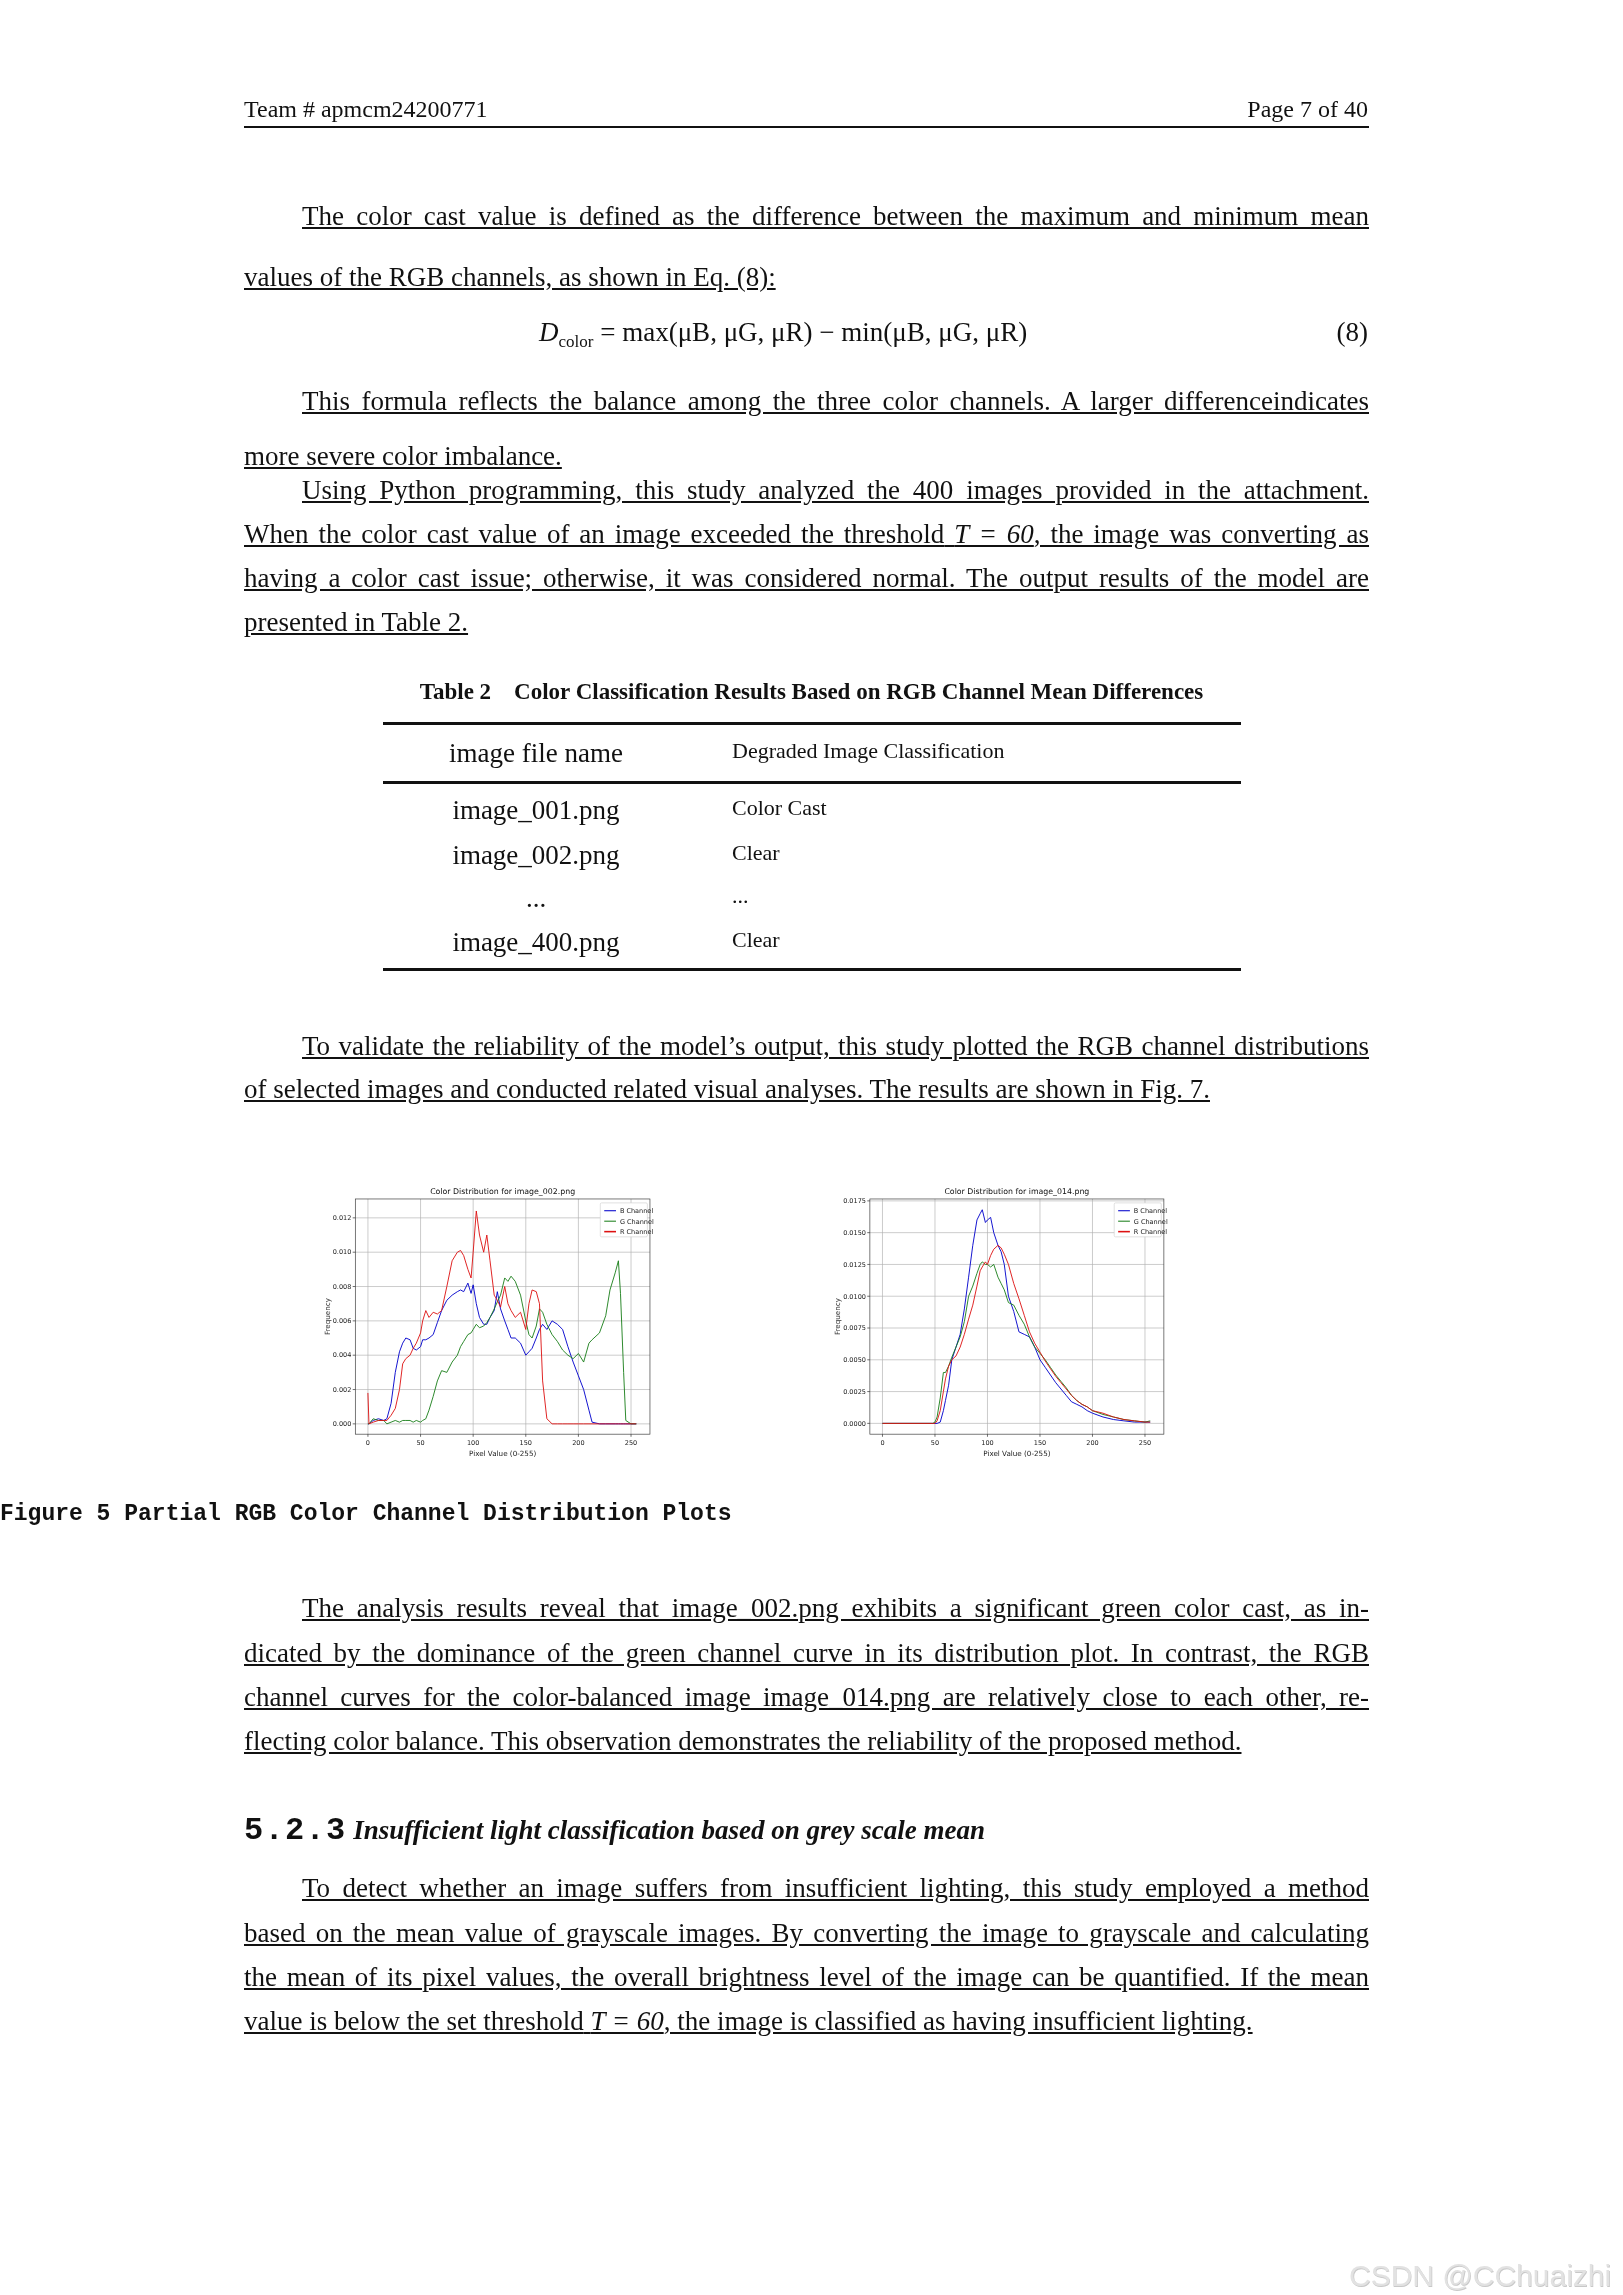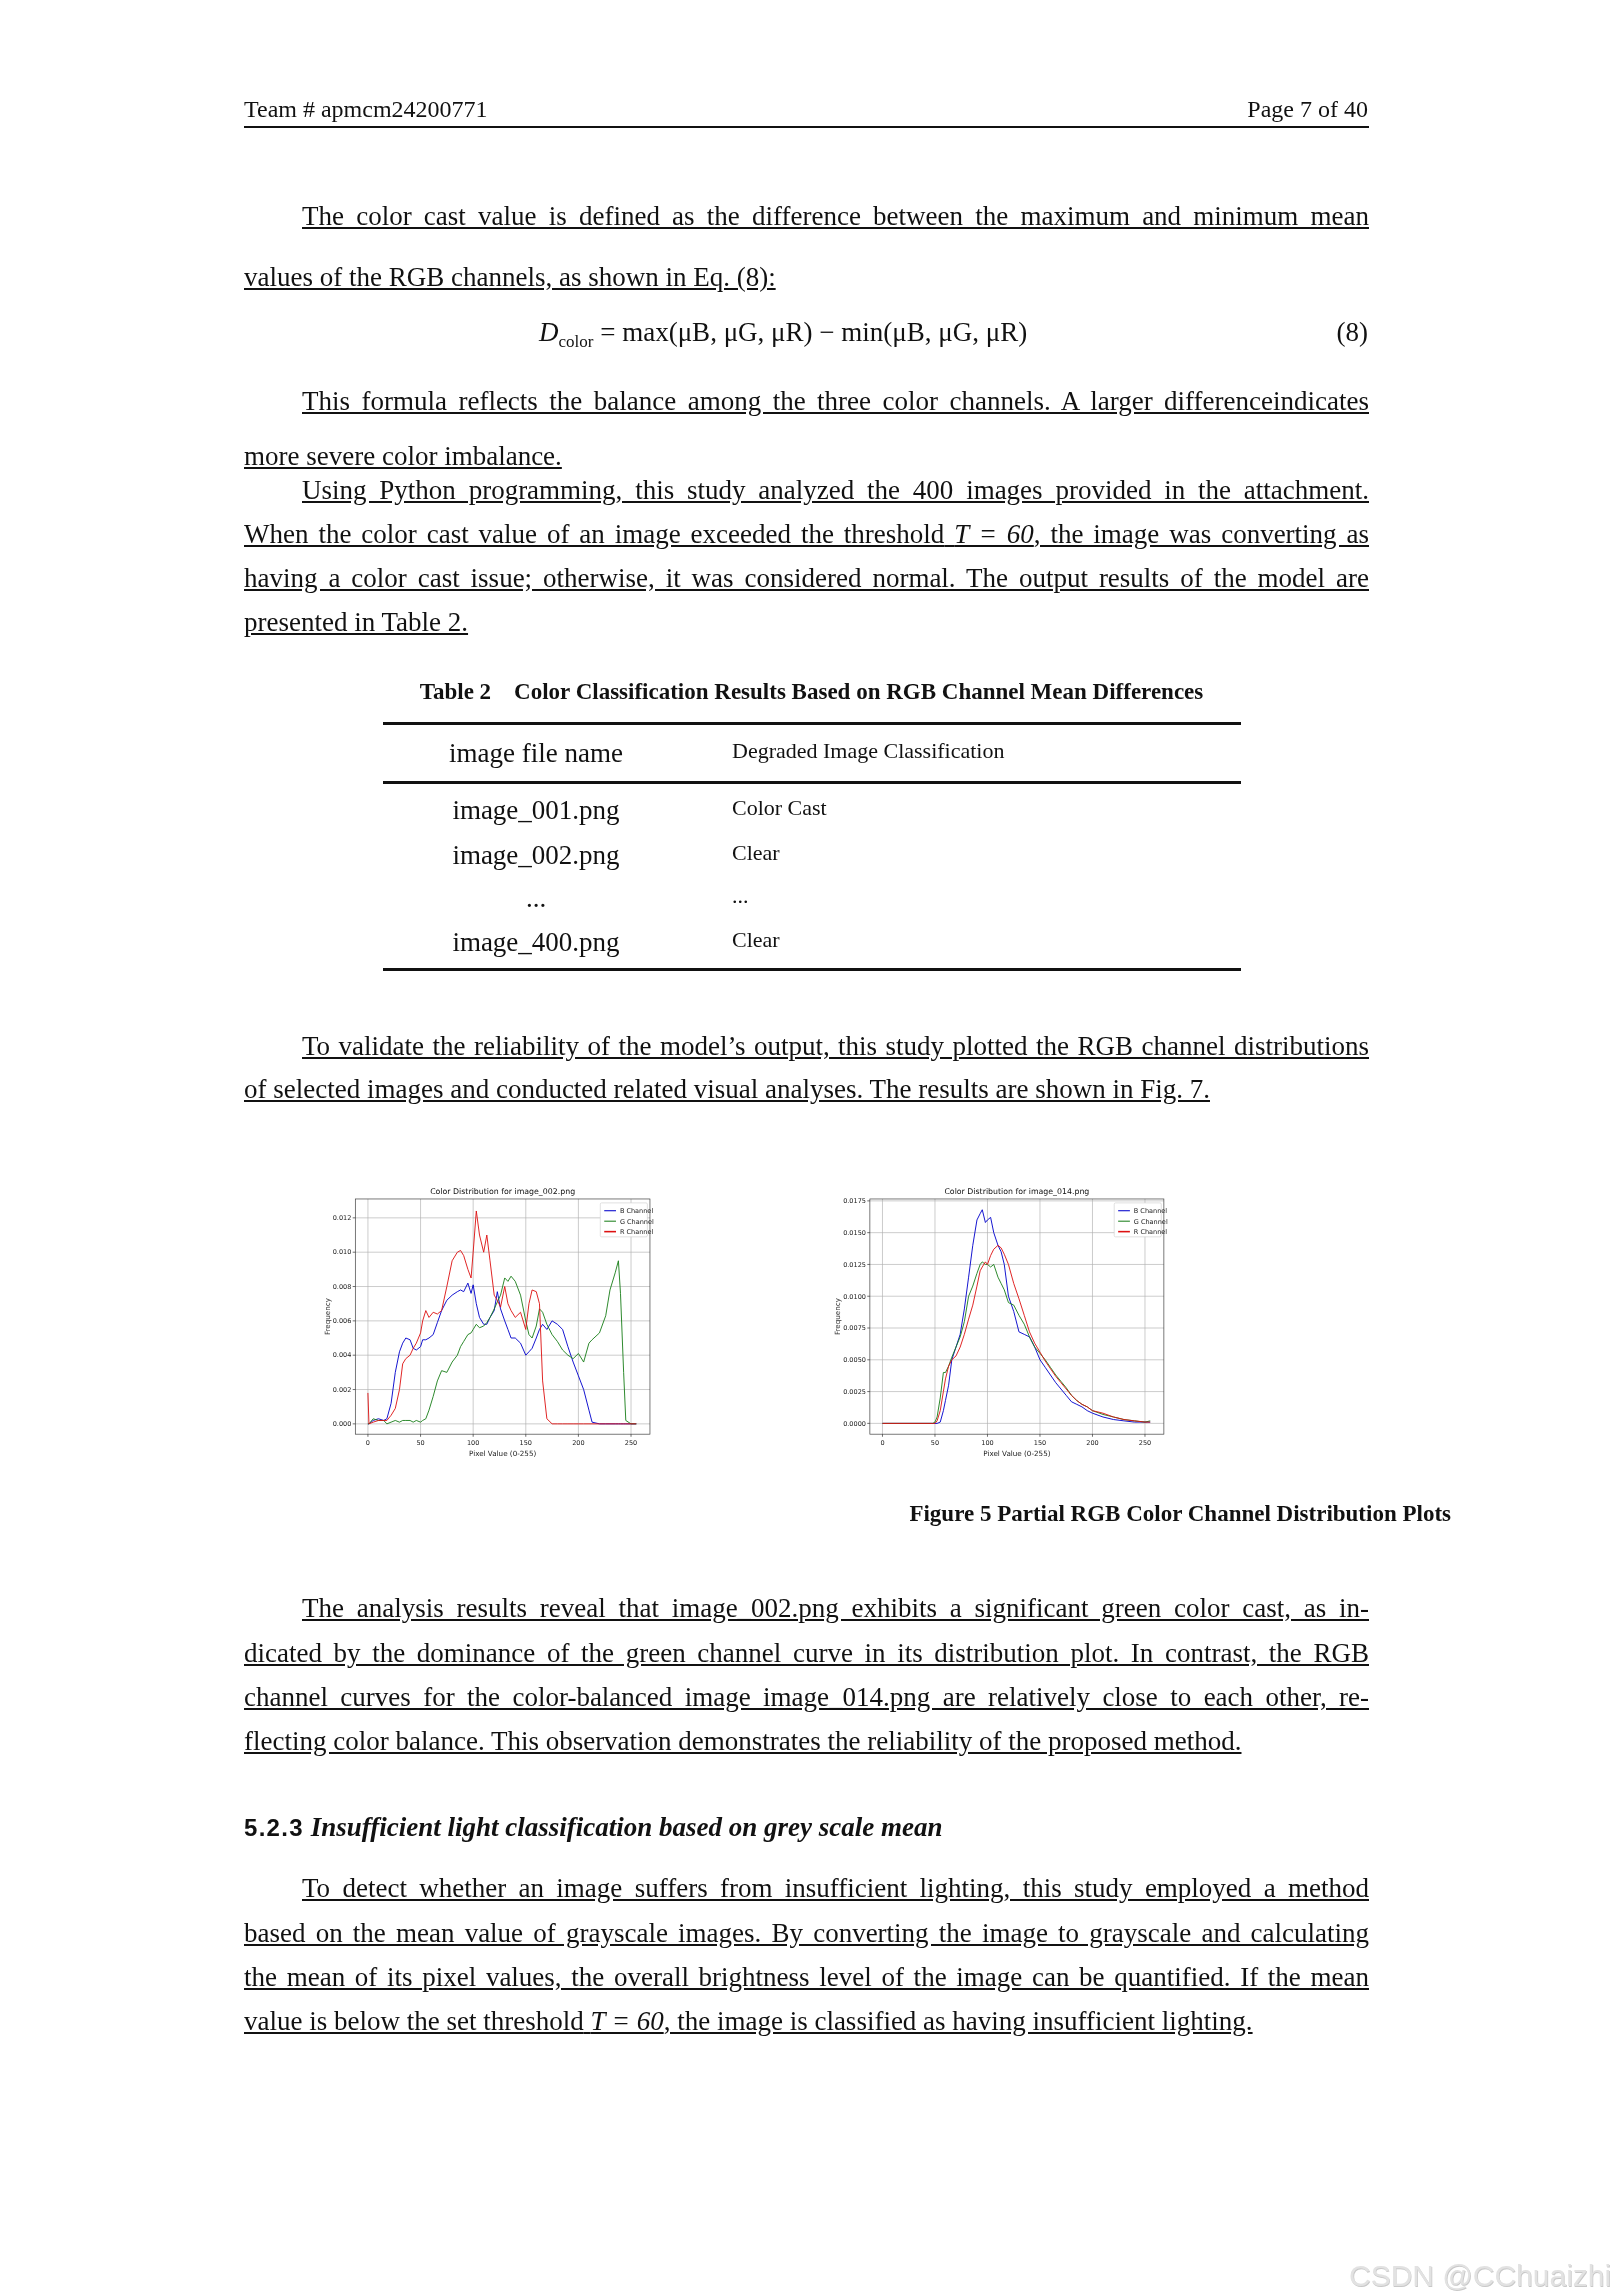--- a/index.html
+++ b/index.html
@@ -12,21 +12,21 @@
   .just { text-align: justify; text-align-last: justify; }
   .indent { padding-left: 58px; box-sizing: border-box; }
   .eq { font-size: 27px; white-space: nowrap; }
   .eq i { font-style: italic; }
   .eq sub { font-size: 17px; }
   .cap { font-weight: bold; font-size: 23px; white-space: nowrap; }
   .rule { background: #111; }
   .cell { font-size: 27px; white-space: nowrap; text-align: center; width: 340px; }
   .cell2 { font-size: 22px; white-space: nowrap; width: 458px; }
   .sec { font-size: 27px; white-space: nowrap; font-weight: bold; }
-  .sec .num { font-family: Liberation Sans, sans-serif; font-weight: bold; font-size: 24px; letter-spacing: 1.3px; }
+  .sec .num { font-family: Liberation Mono, monospace; font-weight: bold; font-size: 32px; letter-spacing: 1.3px; }
   .sec .ttl { font-style: italic; }
   .wm { font-family: "Liberation Sans", "DejaVu Sans", sans-serif; font-size: 30px; color: #e2e2e2;
         text-shadow: 0.7px 0.7px 0 #c8c8c8; white-space: nowrap; }
   svg text { font-family: "DejaVu Sans", sans-serif; }
 </style>
 </head>
 <body>
 
 <div class="abs hdr" style="left:244px;">Team # apmcm24200771</div>
 <div class="abs hdr" style="right:255px;">Page 7 of 40</div>
@@ -179,21 +179,21 @@
     <text x="14" y="232" font-size="11" text-anchor="middle" fill="#333" transform="rotate(-90 14 232)">Frequency</text>
     <rect x="433" y="58" width="72" height="52" fill="#ffffff" stroke="#d0d0d0" stroke-width="1" rx="2"></rect>
     <line x1="439" x2="457" y1="70" y2="70" stroke="#0000cc" stroke-width="1.6"></line>
     <text x="463" y="74" font-size="10" fill="#222">B Channel</text>
     <line x1="439" x2="457" y1="86" y2="86" stroke="#1a7f1a" stroke-width="1.6"></line>
     <text x="463" y="90" font-size="10" fill="#222">G Channel</text>
     <line x1="439" x2="457" y1="102" y2="102" stroke="#dd1111" stroke-width="2.4"></line>
     <text x="463" y="106" font-size="10" fill="#222">R Channel</text>
   </svg>
 
-<div class="abs cap" style="left:0; width:1451px; text-align:right; top:1501px;">Figure 5 Partial RGB Color Channel Distribution Plots</div>
+<div class="abs cap" style="left:0; width:1451px; text-align:left; top:1501px;font-family:Liberation Mono, monospace;">Figure 5 Partial RGB Color Channel Distribution Plots</div>
 
 <div class="abs line just indent" style="top:1595px;">The analysis results reveal that image_002.png exhibits a significant green color cast, as in-</div>
 <div class="abs line just" style="top:1640px;">dicated by the dominance of the green channel curve in its distribution plot.  In contrast, the RGB</div>
 <div class="abs line just" style="top:1684px;">channel curves for the color-balanced image image_014.png are relatively close to each other, re-</div>
 <div class="abs line" style="top:1728px;">flecting color balance. This observation demonstrates the reliability of the proposed method.</div>
 
 <div class="abs sec" style="left:244px; top:1812px;">
   <span class="num">5.2.3</span>
   <span class="ttl">Insufficient light classification based on grey scale mean</span>
 </div>

